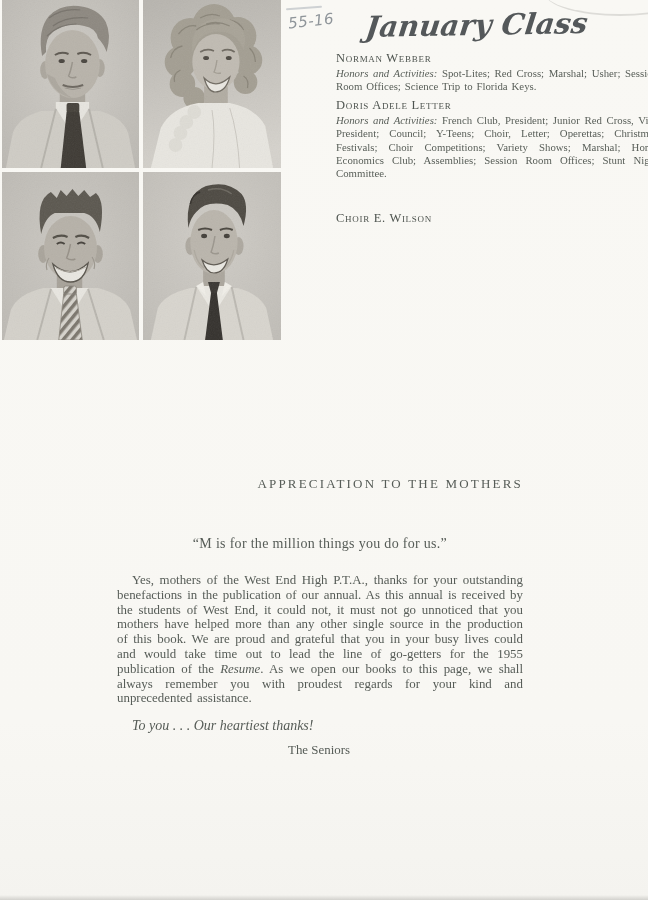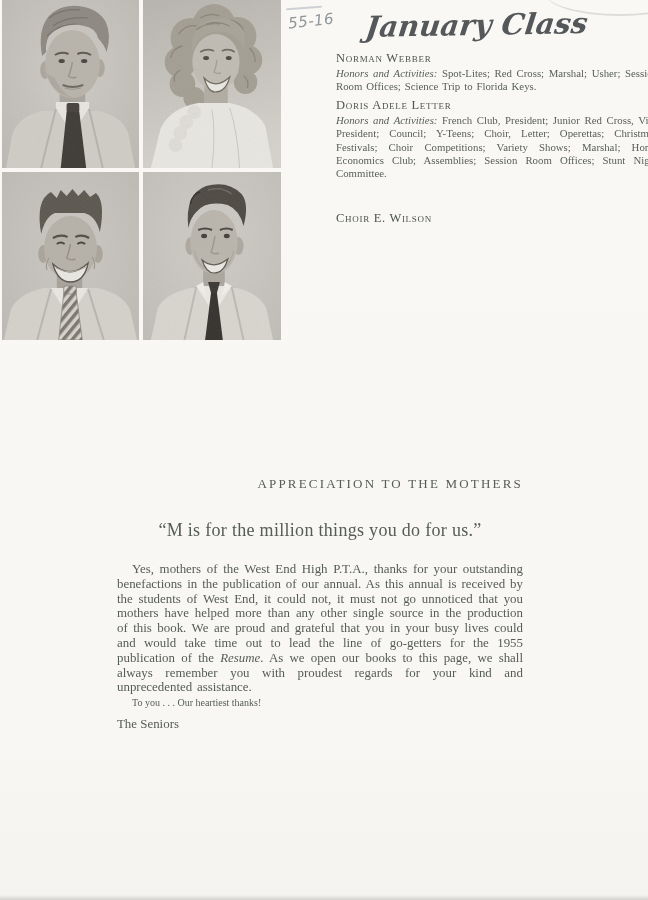--- a/index.html
+++ b/index.html
@@ -31,26 +31,26 @@
   .entry .name{font:400 12.5px/15px "Liberation Serif",serif;
       font-variant:small-caps;letter-spacing:.7px;color:#4e544f;}
   .entry .act{margin:1px 0 0;font:400 10.8px/13.3px "Liberation Serif",serif;
       text-align:justify;word-spacing:1.2px;color:#585e58;}
   .entry .act i{font-style:italic;}
   .entry-1{top:51px;} .entry-2{top:98px;} .entry-3{top:211px;} .entry-4{top:248px;}
 
   
   .appreciation{position:absolute;left:117px;top:476px;width:406px;color:#565c57;}
   .app-heading{text-align:right;font:400 13px/16px "Liberation Serif",serif;letter-spacing:2.2px;}
-  .app-quote{text-align:center;margin-top:28px;font-size:18px;letter-spacing:.3px;}
+  .app-quote{text-align:center;margin-top:44px;font-size:14px;letter-spacing:.3px;}
   .app-body{margin:21px 0 0;text-align:justify;text-indent:15px;
       font:400 12.9px/14.8px "Liberation Serif",serif;word-spacing:1.6px;}
   .app-body i{font-style:italic;}
-  .app-closing{margin:2px 0 0;text-indent:15px;font-size:10px;}
-  .app-signature{margin-top:9px;text-align:left;font-size:12.9px;padding-right:2px;}
+  .app-closing{margin:12px 0 0;text-indent:15px;font-size:14px;font-style:italic;}
+  .app-signature{margin-top:9px;text-align:center;font-size:12.9px;padding-right:2px;}
 
   .bottom-edge{position:absolute;left:0;bottom:0;width:648px;height:5px;
       background:linear-gradient(to bottom,rgba(90,90,85,0),rgba(90,90,85,.22));}
 </style>
 </head>
 <body>
 
 <div class="page">
 
   <div class="photo-grid">

